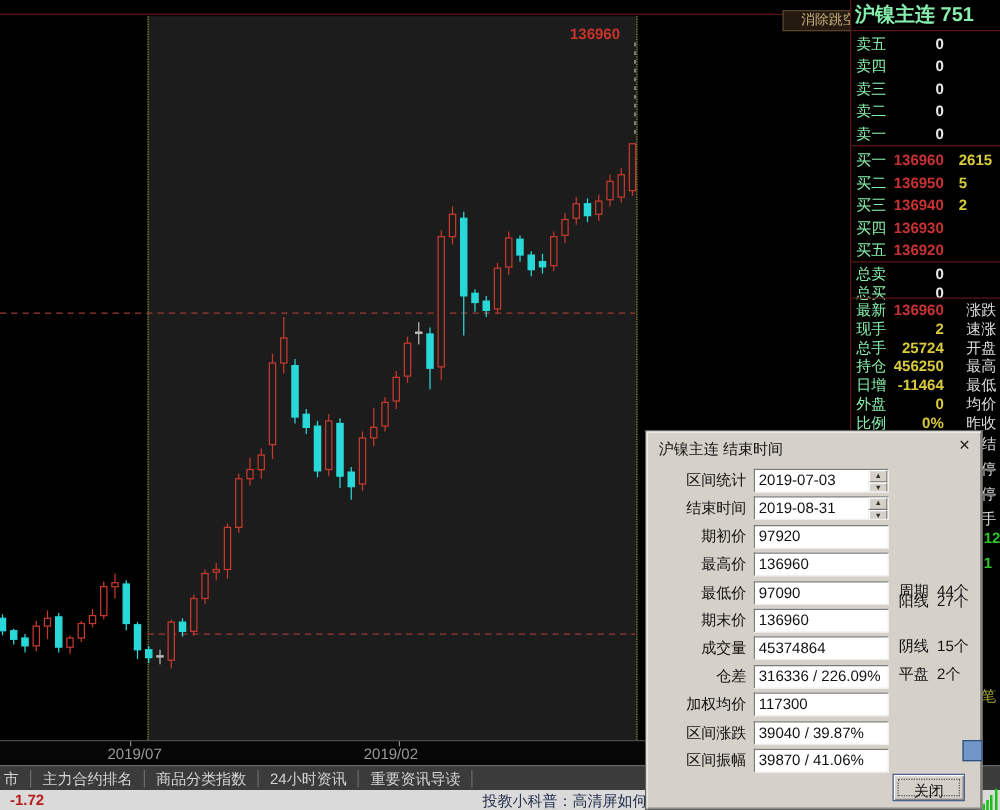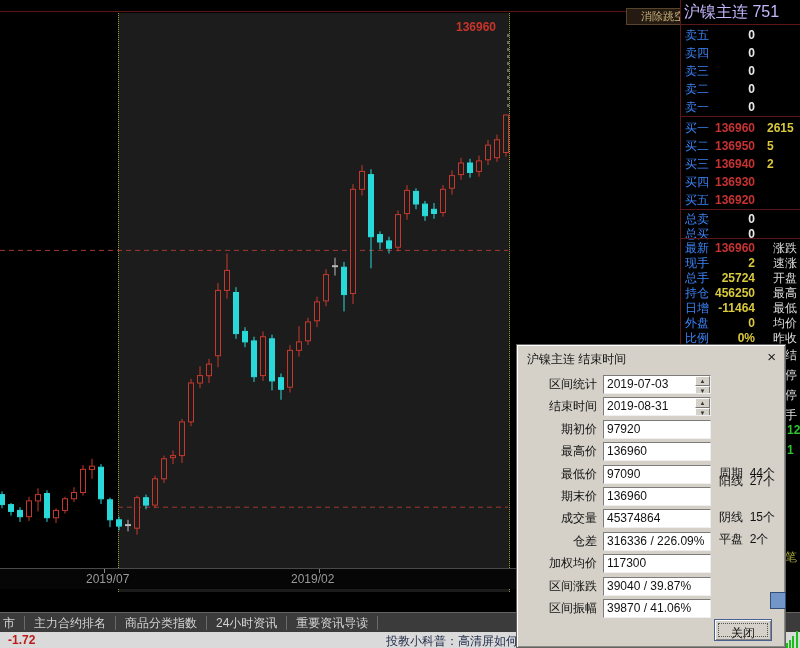--- a/index.html
+++ b/index.html
@@ -11,33 +11,33 @@
     border-left:1px dotted #97972f;border-right:1px dotted #97972f;}
   #candles{position:absolute;left:0;top:0;width:520px;height:592px;}
   .high-label{position:absolute;left:456px;top:20px;color:#c8342a;font-size:12px;font-weight:bold;}
   .gap-btn{position:absolute;left:626px;top:8px;padding:1px 14px;font-size:11px;color:#c9b27a;
     background:#241a12;border:1px solid #56452a;line-height:13px;}
   .gap-tri{position:absolute;left:679px;top:8px;width:0;height:0;
     border-top:15px solid #a8241c;border-left:12px solid transparent;}
   
   .qpanel{position:absolute;left:680px;top:0;width:120px;height:592px;background:#000;
     border-left:1px solid #5c1818;overflow:hidden;z-index:1;}
-  .qtitle{position:absolute;left:3px;top:2px;font-size:16px;font-weight:normal;color:#c4b5fd;white-space:nowrap;}
+  .qtitle{position:absolute;left:3px;top:2px;font-size:16px;font-weight:bold;color:#86efac;white-space:nowrap;}
   .qsep{position:absolute;left:0;width:120px;height:1px;background:#5c1818;}
   .qrow{position:absolute;left:0;width:120px;height:16px;font-size:12px;line-height:15px;}
-  .ql{position:absolute;left:4px;color:#3b82f6;}
+  .ql{position:absolute;left:4px;color:#86efac;}
   .qv{position:absolute;right:46px;color:#eaeaea;font-weight:bold;}
   .qv.red{color:#c83232;}
   .qv.yel{color:#d9c93c;}
   .qqty{position:absolute;left:86px;color:#d9c93c;font-weight:bold;white-space:nowrap;}
   .qc2{position:absolute;left:92px;color:#dcdcdc;white-space:nowrap;}
   .qgreen{position:absolute;left:106px;color:#2ec22e;font-weight:bold;font-size:12px;}
   .qtick{position:absolute;left:104px;color:#a6a63c;font-size:12px;}
   
-  .axis{position:absolute;left:0;top:568px;width:696px;height:20px;background:#060606;
+  .axis{position:absolute;left:0;top:592px;width:696px;height:20px;background:#060606;
     border-top:1px solid #4a4a4a;z-index:2;}
   .axlab{position:absolute;top:3px;color:#9a9a9a;font-size:12px;}
   .tick{position:absolute;top:0;width:1px;height:4px;background:#888;}
   .tabbar{position:absolute;left:0;top:612px;width:800px;height:20px;background:#3b3b3b;
     border-top:1px solid #646464;display:flex;align-items:center;font-size:12px;color:#d4d4d4;z-index:2;}
   .tab{padding:0 9px;border-right:1px solid #6a6a6a;height:14px;line-height:14px;white-space:nowrap;cursor:default;}
   .statusbar{position:absolute;left:0;top:632px;width:800px;height:16px;background:#dadada;z-index:2;}
   .chg{position:absolute;left:8px;top:1px;color:#b91c1c;font-weight:bold;font-size:12px;}
   .notice{position:absolute;left:386px;top:1px;color:#26304e;font-size:12px;white-space:nowrap;}
   .bars{position:absolute;left:786px;top:626px;width:14px;height:22px;z-index:3;}

